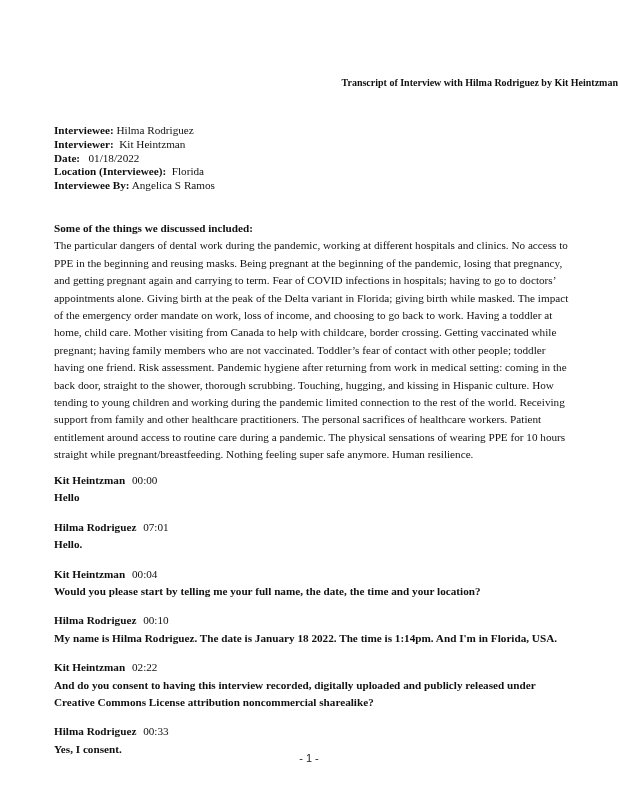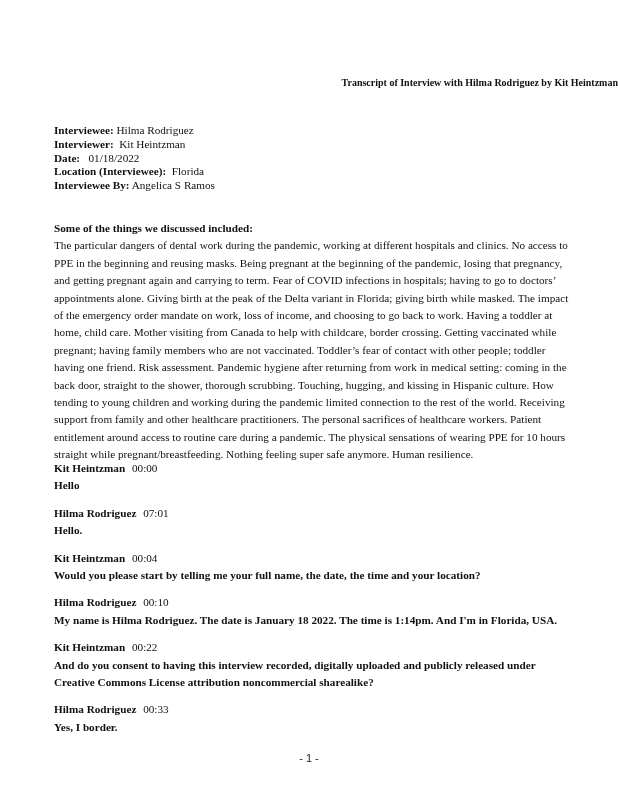--- a/index.html
+++ b/index.html
@@ -62,21 +62,21 @@
     }
     .transcript {
       position: absolute;
       left: 54px;
       top: 460px;
       width: 516px;
       font-size: 11.2px;
       line-height: 17.4px;
     }
     .turn {
-      margin: 0 0 10px 0;
+      margin: 12px 0 10px 0;
     }
     .speaker {
       font-weight: bold;
     }
     .timestamp {
       margin-left: 4px;
     }
     .utterance {
       margin: 0;
       font-weight: bold;
@@ -152,28 +152,28 @@
     <div class="turn">
       <div>
         <span class="speaker">Hilma Rodriguez</span>
         <span class="timestamp">00:10</span>
       </div>
       <p class="utterance">My name is Hilma Rodriguez. The date is January 18 2022. The time is 1:14pm. And I'm in Florida, USA.</p>
     </div>
     <div class="turn">
       <div>
         <span class="speaker">Kit Heintzman</span>
-        <span class="timestamp">00:22</span>
+        <span class="timestamp">02:22</span>
       </div>
       <p class="utterance">And do you consent to having this interview recorded, digitally uploaded and publicly released under Creative Commons License attribution noncommercial sharealike?</p>
     </div>
     <div class="turn">
       <div>
         <span class="speaker">Hilma Rodriguez</span>
         <span class="timestamp">00:33</span>
       </div>
-      <p class="utterance">Yes, I border.</p>
+      <p class="utterance">Yes, I consent.</p>
     </div>
   </div>
 
   <div class="page-number">- 1 -</div>
 
 </div>
 
 </body></html>

